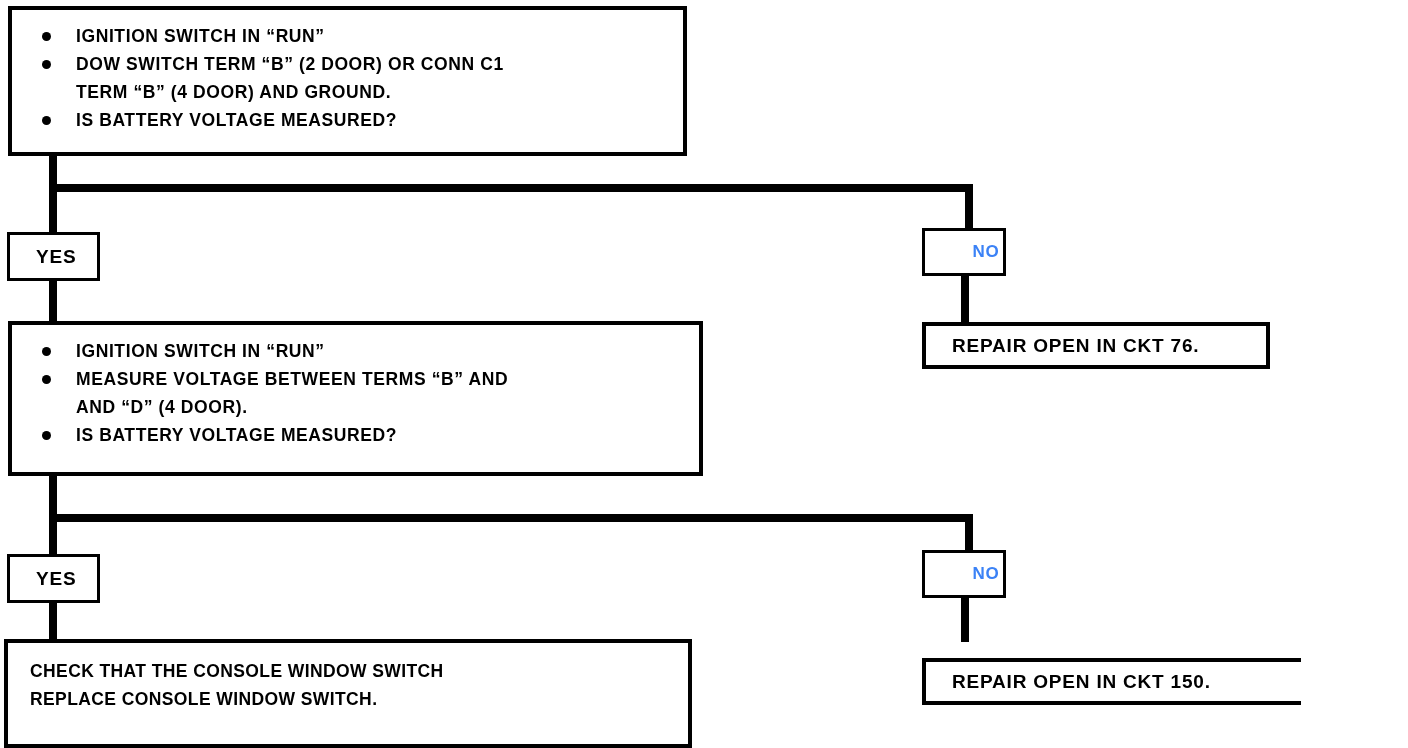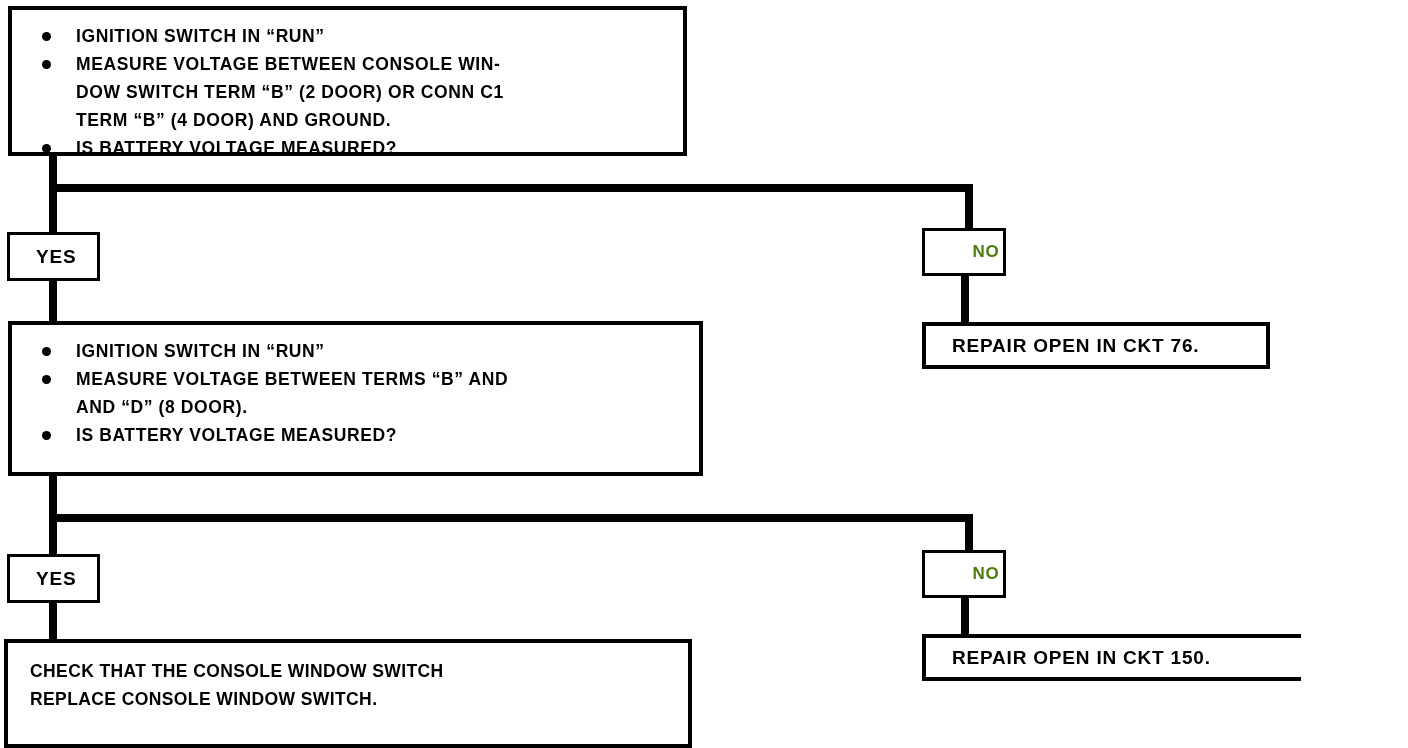--- a/index.html
+++ b/index.html
@@ -69,21 +69,21 @@
   .center-label {
     position: absolute;
     left: 0;
     right: 0;
     top: 50%;
     transform: translateY(-50%);
     text-align: center;
     font-size: 17px;
     font-weight: bold;
     letter-spacing: 0.8px;
-    color: #4d7c0f;
+    color: #3b82f6;
     margin-left: 44px;
   }
   .left-label {
     position: absolute;
     left: 26px;
     top: 50%;
     transform: translateY(-50%);
     font-size: 19px;
     font-weight: bold;
     letter-spacing: 0.8px;
@@ -109,21 +109,20 @@
 <div id="canvas">
 
   <div class="box" style="left:8px; top:6px; width:679px; height:150px;">
     <ul class="step-list">
       <li class="step-item">
         <span class="bullet"></span>
         <span class="line">IGNITION SWITCH IN “RUN”</span>
       </li>
       <li class="step-item">
         <span class="bullet"></span>
-        <span class="line">MEASURE VOLTAGE BETWEEN CONSOLE WIN-</span>
         <span class="line">DOW SWITCH TERM “B” (2 DOOR) OR CONN C1</span>
         <span class="line">TERM “B” (4 DOOR) AND GROUND.</span>
       </li>
       <li class="step-item">
         <span class="bullet"></span>
         <span class="line">IS BATTERY VOLTAGE MEASURED?</span>
       </li>
     </ul>
   </div>
 
@@ -145,21 +144,21 @@
 
   <div class="box" style="left:8px; top:321px; width:695px; height:155px;">
     <ul class="step-list">
       <li class="step-item">
         <span class="bullet"></span>
         <span class="line">IGNITION SWITCH IN “RUN”</span>
       </li>
       <li class="step-item">
         <span class="bullet"></span>
         <span class="line">MEASURE VOLTAGE BETWEEN TERMS “B” AND</span>
-        <span class="line">AND “D” (8 DOOR).</span>
+        <span class="line">AND “D” (4 DOOR).</span>
       </li>
       <li class="step-item">
         <span class="bullet"></span>
         <span class="line">IS BATTERY VOLTAGE MEASURED?</span>
       </li>
     </ul>
   </div>
 
   <div class="box" style="left:922px; top:322px; width:348px; height:47px;text-decoration:underline;">
     <span class="left-label">REPAIR OPEN IN CKT 76.</span>
@@ -181,17 +180,17 @@
 
   <div class="vline" style="left:961px; top:596px; height:46px;"></div>
 
   <div class="box" style="left:4px; top:639px; width:688px; height:109px;">
     <div class="plain-block">
       <span class="line">CHECK THAT THE CONSOLE WINDOW SWITCH</span>
       <span class="line">REPLACE CONSOLE WINDOW SWITCH.</span>
     </div>
   </div>
 
-  <div class="box" style="left:922px; top:634px; width:478px; height:47px;">
+  <div class="box" style="left:922px; top:658px; width:478px; height:47px;">
     <span class="left-label">REPAIR OPEN IN CKT 150.</span>
   </div>
 
 </div>
 
 </body></html>

